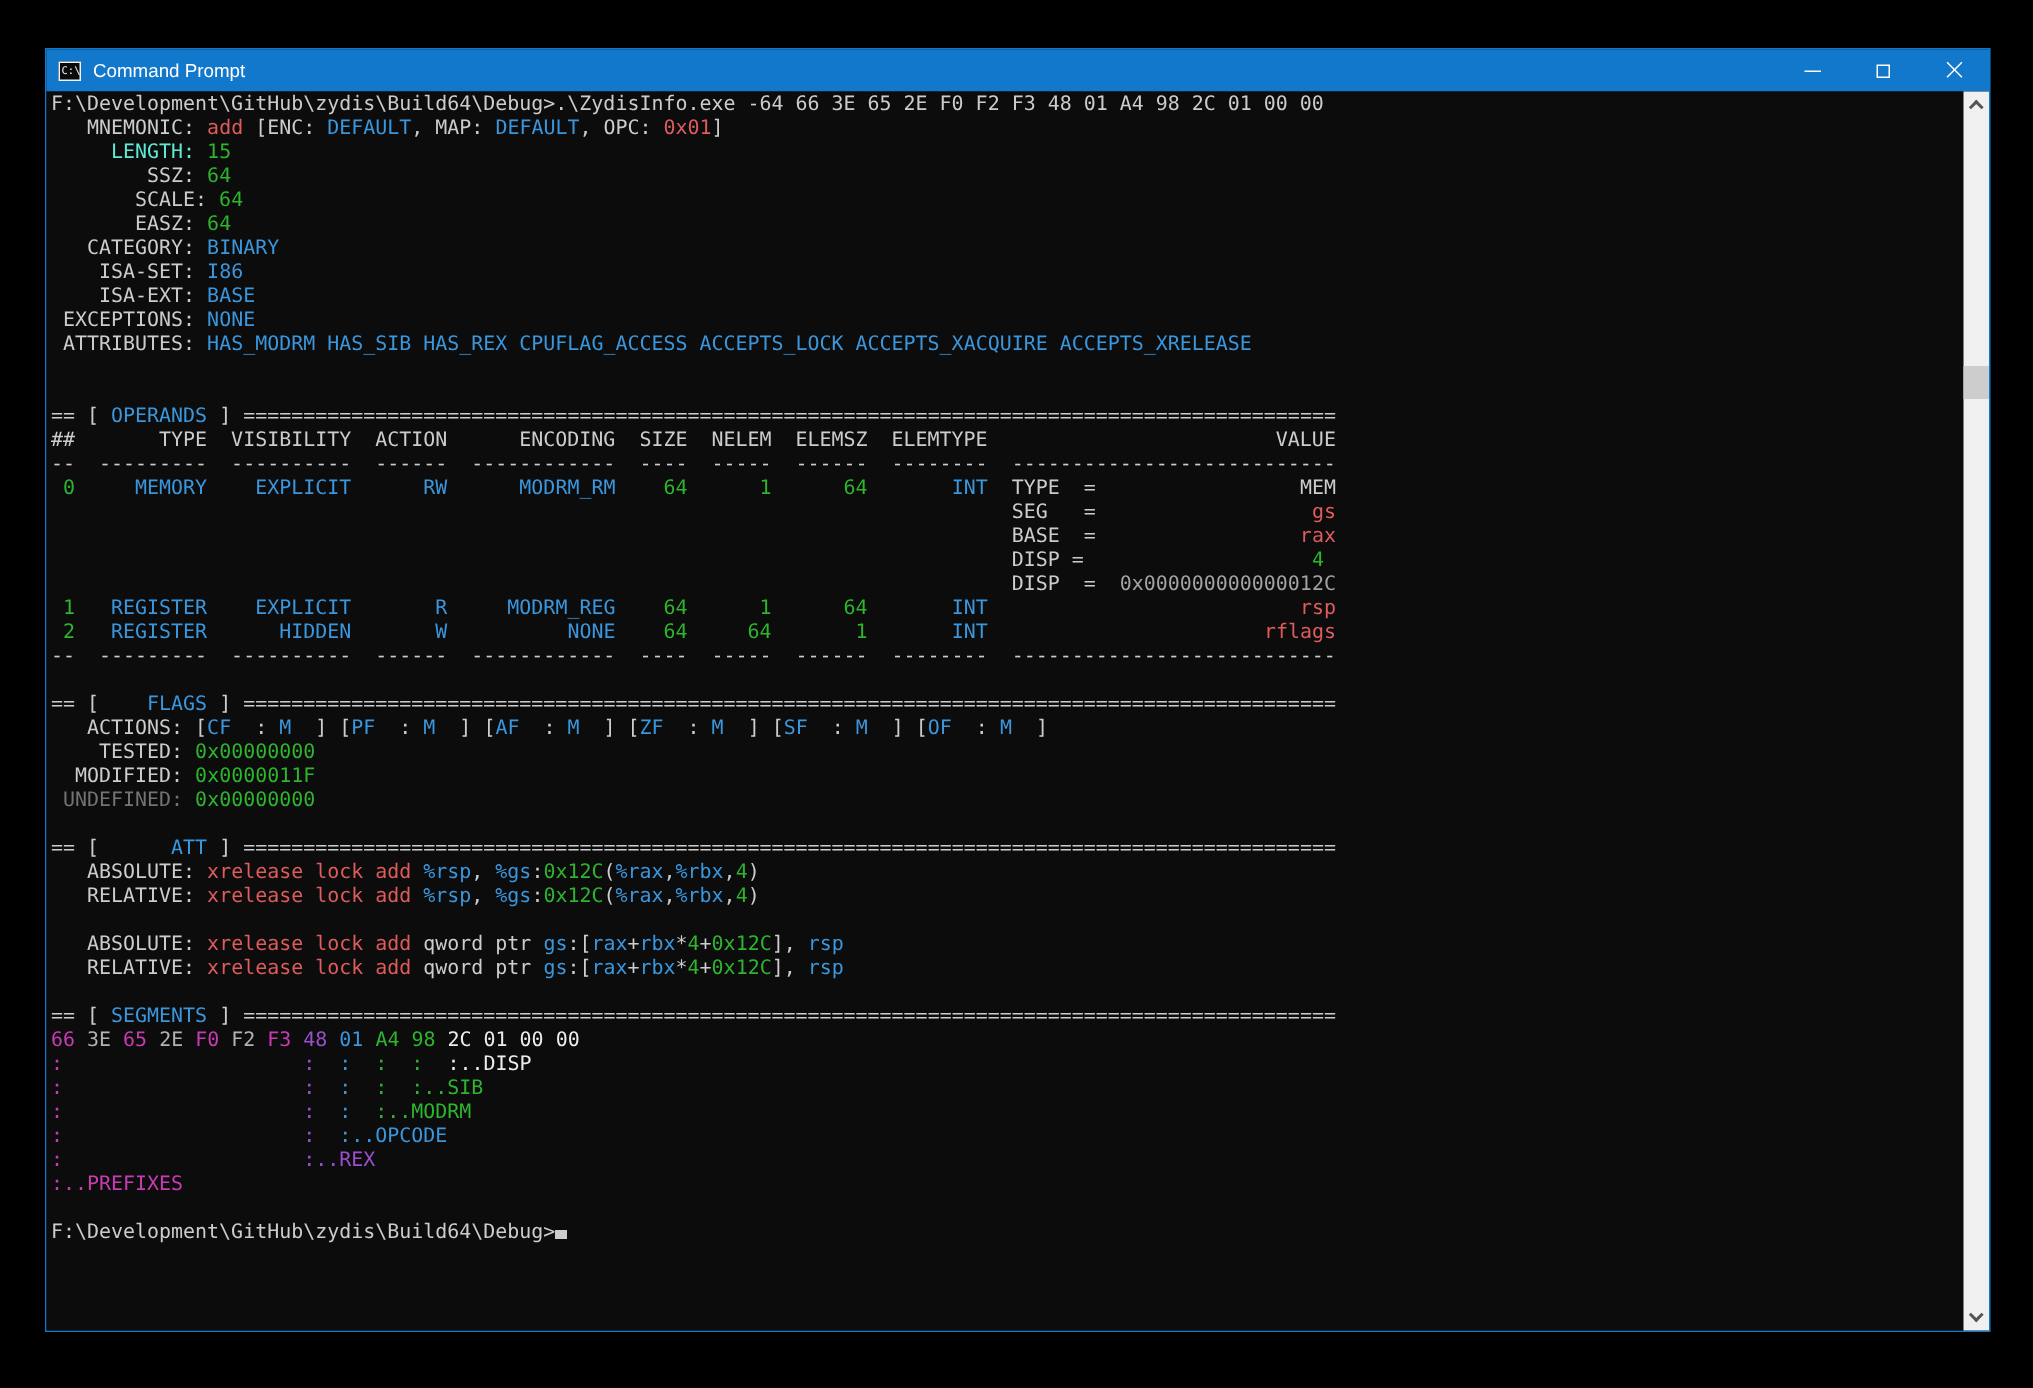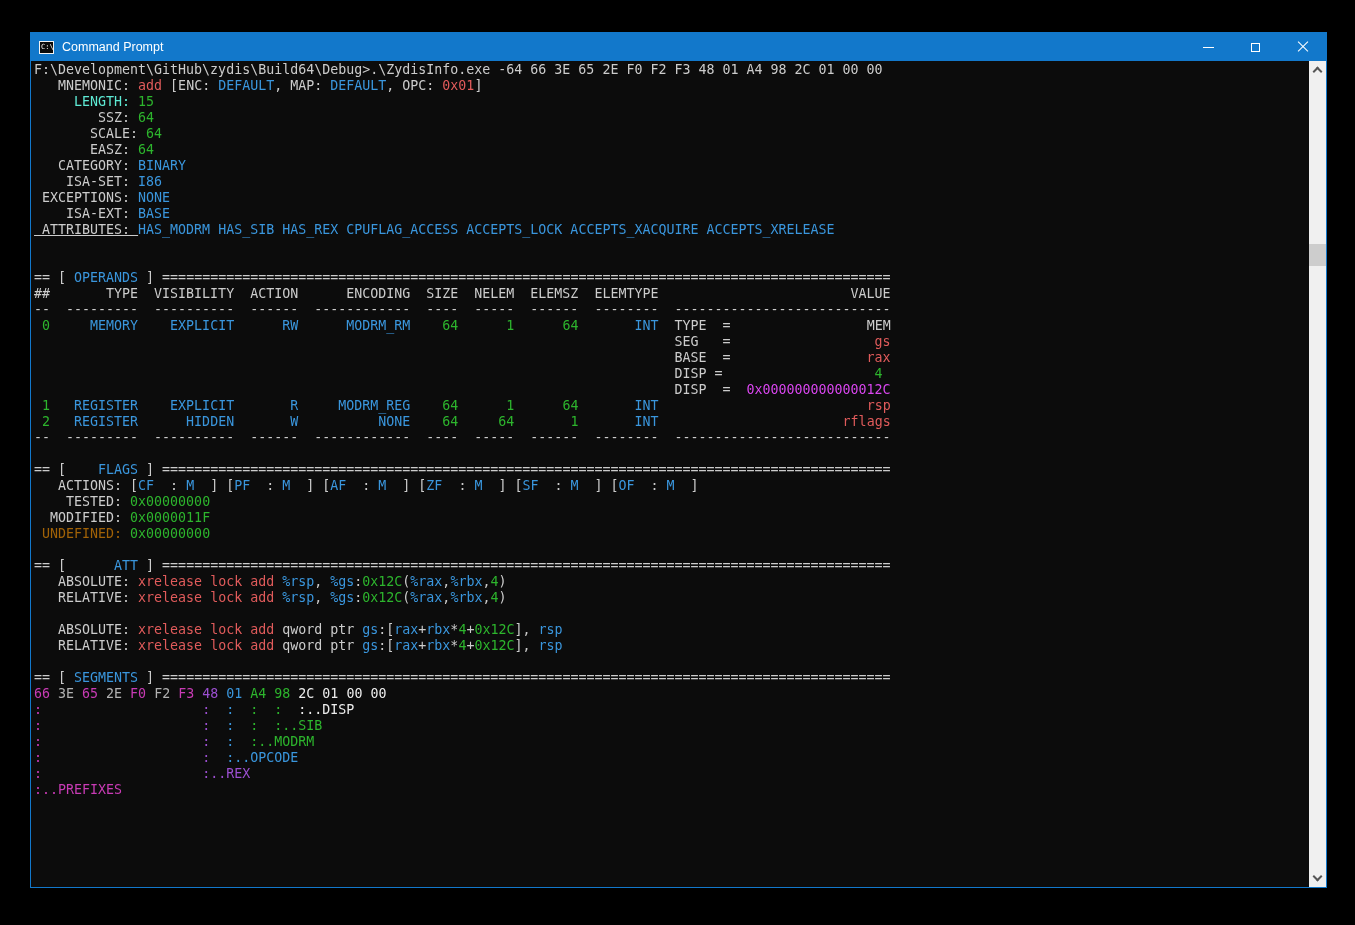--- a/index.html
+++ b/index.html
@@ -67,59 +67,60 @@
   <div class="console">
     <div class="out">
         <div class="tline"><span style="color: rgb(204, 204, 204);">F:\Development\GitHub\zydis\Build64\Debug&gt;.\ZydisInfo.exe -64 66 3E 65 2E F0 F2 F3 48 01 A4 98 2C 01 00 00</span></div>
         <div class="tline"><span style="color: rgb(204, 204, 204);">   MNEMONIC: </span><span style="color: rgb(224, 91, 91);">add</span><span style="color: rgb(204, 204, 204);"> [ENC: </span><span style="color: rgb(58, 150, 221);">DEFAULT</span><span style="color: rgb(204, 204, 204);">, MAP: </span><span style="color: rgb(58, 150, 221);">DEFAULT</span><span style="color: rgb(204, 204, 204);">, OPC: </span><span style="color: rgb(224, 91, 91);">0x01</span><span style="color: rgb(204, 204, 204);">]</span></div>
         <div class="tline"><span style="color: #5eead4;">     LENGTH: </span><span style="color: rgb(45, 181, 45);">15</span></div>
         <div class="tline"><span style="color: rgb(204, 204, 204);">        SSZ: </span><span style="color: rgb(45, 181, 45);">64</span></div>
         <div class="tline"><span style="color: rgb(204, 204, 204);">       SCALE: </span><span style="color: rgb(45, 181, 45);">64</span></div>
         <div class="tline"><span style="color: rgb(204, 204, 204);">       EASZ: </span><span style="color: rgb(45, 181, 45);">64</span></div>
         <div class="tline"><span style="color: rgb(204, 204, 204);">   CATEGORY: </span><span style="color: rgb(58, 150, 221);">BINARY</span></div>
         <div class="tline"><span style="color: rgb(204, 204, 204);">    ISA-SET: </span><span style="color: rgb(58, 150, 221);">I86</span></div>
+        <div class="tline"><span style="color: rgb(204, 204, 204);">    ISA-EXT: </span><span style="color: rgb(58, 150, 221);">BASE</span></div>
         <div class="tline"><span style="color: rgb(204, 204, 204);"> EXCEPTIONS: </span><span style="color: rgb(58, 150, 221);">NONE</span></div>
-        <div class="tline"><span style="color: rgb(204, 204, 204);">    ISA-EXT: </span><span style="color: rgb(58, 150, 221);">BASE</span></div>
-        <div class="tline"><span style="color: rgb(204, 204, 204); text-decoration: underline;"> ATTRIBUTES: </span><span style="color: rgb(58, 150, 221);">HAS_MODRM HAS_SIB HAS_REX CPUFLAG_ACCESS ACCEPTS_LOCK ACCEPTS_XACQUIRE ACCEPTS_XRELEASE</span></div>
+        <div class="tline"><span style="color: rgb(204, 204, 204);"> ATTRIBUTES: </span><span style="color: rgb(58, 150, 221);">HAS_MODRM HAS_SIB HAS_REX CPUFLAG_ACCESS ACCEPTS_LOCK ACCEPTS_XACQUIRE ACCEPTS_XRELEASE</span></div>
         <div class="tline"><span style="color: rgb(204, 204, 204);">             </span></div>
         <div class="tline"></div>
         <div class="tline"><span style="color: rgb(204, 204, 204);">== [ </span><span style="color: rgb(58, 150, 221);">OPERANDS</span><span style="color: rgb(204, 204, 204);"> ] </span><span style="color: rgb(204, 204, 204);">===========================================================================================</span></div>
         <div class="tline"><span style="color: rgb(204, 204, 204);">##       TYPE  VISIBILITY  ACTION      ENCODING  SIZE  NELEM  ELEMSZ  ELEMTYPE</span><span style="color: rgb(204, 204, 204);">                        </span><span style="color: rgb(204, 204, 204);">VALUE</span></div>
         <div class="tline"><span style="color: rgb(204, 204, 204);">--  ---------  ----------  ------  ------------  ----  -----  ------  --------  ---------------------------</span></div>
         <div class="tline"><span style="color: rgb(45, 181, 45);"> 0</span><span style="color: rgb(58, 150, 221);">     MEMORY</span><span style="color: rgb(58, 150, 221);">    EXPLICIT</span><span style="color: rgb(58, 150, 221);">      RW</span><span style="color: rgb(58, 150, 221);">      MODRM_RM</span><span style="color: rgb(45, 181, 45);">    64</span><span style="color: rgb(45, 181, 45);">      1</span><span style="color: rgb(45, 181, 45);">      64</span><span style="color: rgb(58, 150, 221);">       INT</span><span style="color: rgb(204, 204, 204);">  TYPE  =</span><span style="color: rgb(204, 204, 204);">                 </span><span style="color: rgb(204, 204, 204);">MEM</span></div>
         <div class="tline"><span style="color: rgb(204, 204, 204);">                                                                                </span><span style="color: rgb(204, 204, 204);">SEG   =</span><span style="color: rgb(204, 204, 204);">                  </span><span style="color: rgb(224, 91, 91);">gs</span></div>
         <div class="tline"><span style="color: rgb(204, 204, 204);">                                                                                </span><span style="color: rgb(204, 204, 204);">BASE  =</span><span style="color: rgb(204, 204, 204);">                 </span><span style="color: rgb(224, 91, 91);">rax</span></div>
         <div class="tline"><span style="color: rgb(204, 204, 204);">                                                                                </span><span style="color: rgb(204, 204, 204);">DISP =</span><span style="color: rgb(204, 204, 204);">                   </span><span style="color: rgb(45, 181, 45);">4</span></div>
-        <div class="tline"><span style="color: rgb(204, 204, 204);">                                                                                </span><span style="color: rgb(204, 204, 204);">DISP  =</span><span style="color: rgb(204, 204, 204);">  </span><span style="color: #d946ef;">0x000000000000012C</span></div>
+        <div class="tline"><span style="color: rgb(204, 204, 204);">                                                                                </span><span style="color: rgb(204, 204, 204);">DISP  =</span><span style="color: rgb(204, 204, 204);">  </span><span style="color: #a3a3a3;">0x000000000000012C</span></div>
         <div class="tline"><span style="color: rgb(45, 181, 45);"> 1</span><span style="color: rgb(58, 150, 221);">   REGISTER</span><span style="color: rgb(58, 150, 221);">    EXPLICIT</span><span style="color: rgb(58, 150, 221);">       R</span><span style="color: rgb(58, 150, 221);">     MODRM_REG</span><span style="color: rgb(45, 181, 45);">    64</span><span style="color: rgb(45, 181, 45);">      1</span><span style="color: rgb(45, 181, 45);">      64</span><span style="color: rgb(58, 150, 221);">       INT</span><span style="color: rgb(204, 204, 204);">                          </span><span style="color: rgb(224, 91, 91);">rsp</span></div>
         <div class="tline"><span style="color: rgb(45, 181, 45);"> 2</span><span style="color: rgb(58, 150, 221);">   REGISTER</span><span style="color: rgb(58, 150, 221);">      HIDDEN</span><span style="color: rgb(58, 150, 221);">       W</span><span style="color: rgb(58, 150, 221);">          NONE</span><span style="color: rgb(45, 181, 45);">    64</span><span style="color: rgb(45, 181, 45);">     64</span><span style="color: rgb(45, 181, 45);">       1</span><span style="color: rgb(58, 150, 221);">       INT</span><span style="color: rgb(204, 204, 204);">                       </span><span style="color: rgb(224, 91, 91);">rflags</span></div>
         <div class="tline"><span style="color: rgb(204, 204, 204);">--  ---------  ----------  ------  ------------  ----  -----  ------  --------  ---------------------------</span></div>
         <div class="tline"></div>
         <div class="tline"><span style="color: rgb(204, 204, 204);">== [ </span><span style="color: rgb(58, 150, 221);">   FLAGS</span><span style="color: rgb(204, 204, 204);"> ] </span><span style="color: rgb(204, 204, 204);">===========================================================================================</span></div>
         <div class="tline"><span style="color: rgb(204, 204, 204);">   ACTIONS: [</span><span style="color: rgb(58, 150, 221);">CF</span><span style="color: rgb(204, 204, 204);">  : </span><span style="color: rgb(58, 150, 221);">M</span><span style="color: rgb(204, 204, 204);">  ] [</span><span style="color: rgb(58, 150, 221);">PF</span><span style="color: rgb(204, 204, 204);">  : </span><span style="color: rgb(58, 150, 221);">M</span><span style="color: rgb(204, 204, 204);">  ] [</span><span style="color: rgb(58, 150, 221);">AF</span><span style="color: rgb(204, 204, 204);">  : </span><span style="color: rgb(58, 150, 221);">M</span><span style="color: rgb(204, 204, 204);">  ] [</span><span style="color: rgb(58, 150, 221);">ZF</span><span style="color: rgb(204, 204, 204);">  : </span><span style="color: rgb(58, 150, 221);">M</span><span style="color: rgb(204, 204, 204);">  ] [</span><span style="color: rgb(58, 150, 221);">SF</span><span style="color: rgb(204, 204, 204);">  : </span><span style="color: rgb(58, 150, 221);">M</span><span style="color: rgb(204, 204, 204);">  ] [</span><span style="color: rgb(58, 150, 221);">OF</span><span style="color: rgb(204, 204, 204);">  : </span><span style="color: rgb(58, 150, 221);">M</span><span style="color: rgb(204, 204, 204);">  ]</span></div>
         <div class="tline"><span style="color: rgb(204, 204, 204);">    TESTED: </span><span style="color: rgb(45, 181, 45);">0x00000000</span></div>
         <div class="tline"><span style="color: rgb(204, 204, 204);">  MODIFIED: </span><span style="color: rgb(45, 181, 45);">0x0000011F</span></div>
-        <div class="tline"><span style="color: #a16207;"> UNDEFINED: </span><span style="color: rgb(45, 181, 45);">0x00000000</span></div>
+        <div class="tline"><span style="color: #737373;"> UNDEFINED: </span><span style="color: rgb(45, 181, 45);">0x00000000</span></div>
         <div class="tline"></div>
         <div class="tline"><span style="color: rgb(204, 204, 204);">== [ </span><span style="color: rgb(58, 150, 221);">     ATT</span><span style="color: rgb(204, 204, 204);"> ] </span><span style="color: rgb(204, 204, 204);">===========================================================================================</span></div>
         <div class="tline"><span style="color: rgb(204, 204, 204);">   ABSOLUTE: </span><span style="color: rgb(224, 91, 91);">xrelease lock add </span><span style="color: rgb(58, 150, 221);">%rsp</span><span style="color: rgb(204, 204, 204);">, </span><span style="color: rgb(58, 150, 221);">%gs</span><span style="color: rgb(204, 204, 204);">:</span><span style="color: rgb(45, 181, 45);">0x12C</span><span style="color: rgb(204, 204, 204);">(</span><span style="color: rgb(58, 150, 221);">%rax</span><span style="color: rgb(204, 204, 204);">,</span><span style="color: rgb(58, 150, 221);">%rbx</span><span style="color: rgb(204, 204, 204);">,</span><span style="color: rgb(45, 181, 45);">4</span><span style="color: rgb(204, 204, 204);">)</span></div>
         <div class="tline"><span style="color: rgb(204, 204, 204);">   RELATIVE: </span><span style="color: rgb(224, 91, 91);">xrelease lock add </span><span style="color: rgb(58, 150, 221);">%rsp</span><span style="color: rgb(204, 204, 204);">, </span><span style="color: rgb(58, 150, 221);">%gs</span><span style="color: rgb(204, 204, 204);">:</span><span style="color: rgb(45, 181, 45);">0x12C</span><span style="color: rgb(204, 204, 204);">(</span><span style="color: rgb(58, 150, 221);">%rax</span><span style="color: rgb(204, 204, 204);">,</span><span style="color: rgb(58, 150, 221);">%rbx</span><span style="color: rgb(204, 204, 204);">,</span><span style="color: rgb(45, 181, 45);">4</span><span style="color: rgb(204, 204, 204);">)</span></div>
         <div class="tline"></div>
         <div class="tline"><span style="color: rgb(204, 204, 204);">   ABSOLUTE: </span><span style="color: rgb(224, 91, 91);">xrelease lock add </span><span style="color: rgb(204, 204, 204);">qword ptr </span><span style="color: rgb(58, 150, 221);">gs</span><span style="color: rgb(204, 204, 204);">:[</span><span style="color: rgb(58, 150, 221);">rax</span><span style="color: rgb(204, 204, 204);">+</span><span style="color: rgb(58, 150, 221);">rbx</span><span style="color: rgb(204, 204, 204);">*</span><span style="color: rgb(45, 181, 45);">4</span><span style="color: rgb(204, 204, 204);">+</span><span style="color: rgb(45, 181, 45);">0x12C</span><span style="color: rgb(204, 204, 204);">], </span><span style="color: rgb(58, 150, 221);">rsp</span></div>
         <div class="tline"><span style="color: rgb(204, 204, 204);">   RELATIVE: </span><span style="color: rgb(224, 91, 91);">xrelease lock add </span><span style="color: rgb(204, 204, 204);">qword ptr </span><span style="color: rgb(58, 150, 221);">gs</span><span style="color: rgb(204, 204, 204);">:[</span><span style="color: rgb(58, 150, 221);">rax</span><span style="color: rgb(204, 204, 204);">+</span><span style="color: rgb(58, 150, 221);">rbx</span><span style="color: rgb(204, 204, 204);">*</span><span style="color: rgb(45, 181, 45);">4</span><span style="color: rgb(204, 204, 204);">+</span><span style="color: rgb(45, 181, 45);">0x12C</span><span style="color: rgb(204, 204, 204);">], </span><span style="color: rgb(58, 150, 221);">rsp</span></div>
         <div class="tline"></div>
         <div class="tline"><span style="color: rgb(204, 204, 204);">== [ </span><span style="color: rgb(58, 150, 221);">SEGMENTS</span><span style="color: rgb(204, 204, 204);"> ] </span><span style="color: rgb(204, 204, 204);">===========================================================================================</span></div>
         <div class="tline"><span style="color: rgb(201, 59, 181);">66</span><span style="color: rgb(178, 178, 178);"> 3E</span><span style="color: rgb(201, 59, 181);"> 65</span><span style="color: rgb(178, 178, 178);"> 2E</span><span style="color: rgb(201, 59, 181);"> F0</span><span style="color: rgb(178, 178, 178);"> F2</span><span style="color: rgb(201, 59, 181);"> F3</span><span style="color: rgb(155, 79, 208);"> 48</span><span style="color: rgb(58, 150, 221);"> 01</span><span style="color: rgb(45, 181, 45);"> A4</span><span style="color: rgb(45, 181, 45);"> 98</span><span style="color: rgb(237, 237, 237);"> 2C</span><span style="color: rgb(237, 237, 237);"> 01</span><span style="color: rgb(237, 237, 237);"> 00</span><span style="color: rgb(237, 237, 237);"> 00</span></div>
         <div class="tline"><span style="color: rgb(201, 59, 181);">:</span><span style="color: rgb(204, 204, 204);">                    </span><span style="color: rgb(155, 79, 208);">:</span><span style="color: rgb(204, 204, 204);">  </span><span style="color: rgb(58, 150, 221);">:</span><span style="color: rgb(204, 204, 204);">  </span><span style="color: rgb(45, 181, 45);">:</span><span style="color: rgb(204, 204, 204);">  </span><span style="color: rgb(45, 181, 45);">:</span><span style="color: rgb(204, 204, 204);">  </span><span style="color: rgb(237, 237, 237);">:..DISP</span></div>
         <div class="tline"><span style="color: rgb(201, 59, 181);">:</span><span style="color: rgb(204, 204, 204);">                    </span><span style="color: rgb(155, 79, 208);">:</span><span style="color: rgb(204, 204, 204);">  </span><span style="color: rgb(58, 150, 221);">:</span><span style="color: rgb(204, 204, 204);">  </span><span style="color: rgb(45, 181, 45);">:</span><span style="color: rgb(204, 204, 204);">  </span><span style="color: rgb(45, 181, 45);">:..SIB</span></div>
         <div class="tline"><span style="color: rgb(201, 59, 181);">:</span><span style="color: rgb(204, 204, 204);">                    </span><span style="color: rgb(155, 79, 208);">:</span><span style="color: rgb(204, 204, 204);">  </span><span style="color: rgb(58, 150, 221);">:</span><span style="color: rgb(204, 204, 204);">  </span><span style="color: rgb(45, 181, 45);">:..MODRM</span></div>
         <div class="tline"><span style="color: rgb(201, 59, 181);">:</span><span style="color: rgb(204, 204, 204);">                    </span><span style="color: rgb(155, 79, 208);">:</span><span style="color: rgb(204, 204, 204);">  </span><span style="color: rgb(58, 150, 221);">:..OPCODE</span></div>
         <div class="tline"><span style="color: rgb(201, 59, 181);">:</span><span style="color: rgb(204, 204, 204);">                    </span><span style="color: rgb(155, 79, 208);">:..REX</span></div>
         <div class="tline"><span style="color: rgb(201, 59, 181);">:..PREFIXES</span></div>
         <div class="tline"></div>
+        <div class="tline"><span style="color: rgb(204, 204, 204);">F:\Development\GitHub\zydis\Build64\Debug&gt;</span><span class="cursor"></span></div>
       </div>
     <div class="scrollbar">
       <div class="sb-btn sb-up">
           <div class="chev up"></div>
         </div>
       <div class="sb-thumb"></div>
       <div class="sb-btn sb-down">
           <div class="chev down"></div>
         </div>
     </div>

